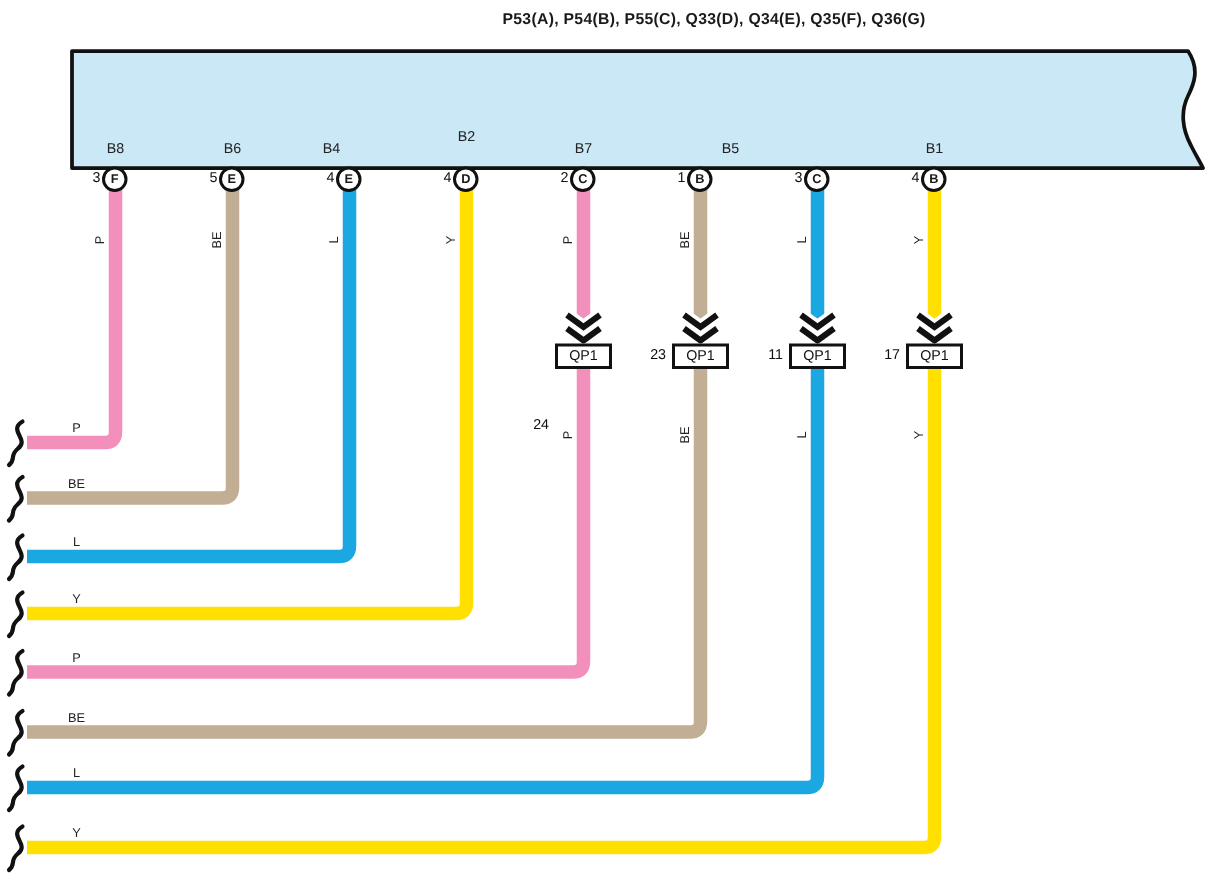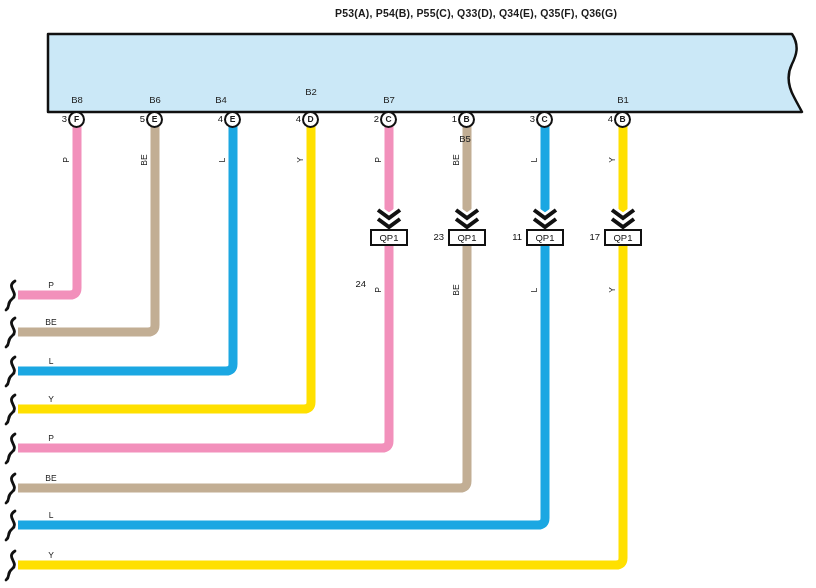--- a/index.html
+++ b/index.html
@@ -74,21 +74,21 @@
 
 <div class="abs" style="left:335px;top:7px;">
   <div class="title-line1">P53(A), P54(B), P55(C), Q33(D), Q34(E), Q35(F), Q36(G)</div>
 </div>
 
 <div class="abs blabel" style="left:62px;top:94px;width:30px;">B8</div>
 <div class="abs blabel" style="left:140px;top:94px;width:30px;">B6</div>
 <div class="abs blabel" style="left:206px;top:94px;width:30px;">B4</div>
 <div class="abs blabel" style="left:296px;top:86px;width:30px;">B2</div>
 <div class="abs blabel" style="left:374px;top:94px;width:30px;">B7</div>
-<div class="abs blabel" style="left:450px;top:94px;width:30px;margin-top:39px;">B5</div>
+<div class="abs blabel" style="left:472px;top:94px;width:30px;">B5</div>
 <div class="abs blabel" style="left:530px;top:94px;width:30px;margin-top:22px;">B3</div>
 <div class="abs blabel" style="left:608px;top:94px;width:30px;">B1</div>
 
 <div class="abs pinnum" style="left:39px;top:113px;width:28px;">3</div>
 <div class="abs pinnum" style="left:117px;top:113px;width:28px;">5</div>
 <div class="abs pinnum" style="left:195px;top:113px;width:28px;">4</div>
 <div class="abs pinnum" style="left:273px;top:113px;width:28px;">4</div>
 <div class="abs pinnum" style="left:351px;top:113px;width:28px;">2</div>
 <div class="abs pinnum" style="left:429px;top:113px;width:28px;">1</div>
 <div class="abs pinnum" style="left:507px;top:113px;width:28px;">3</div>

